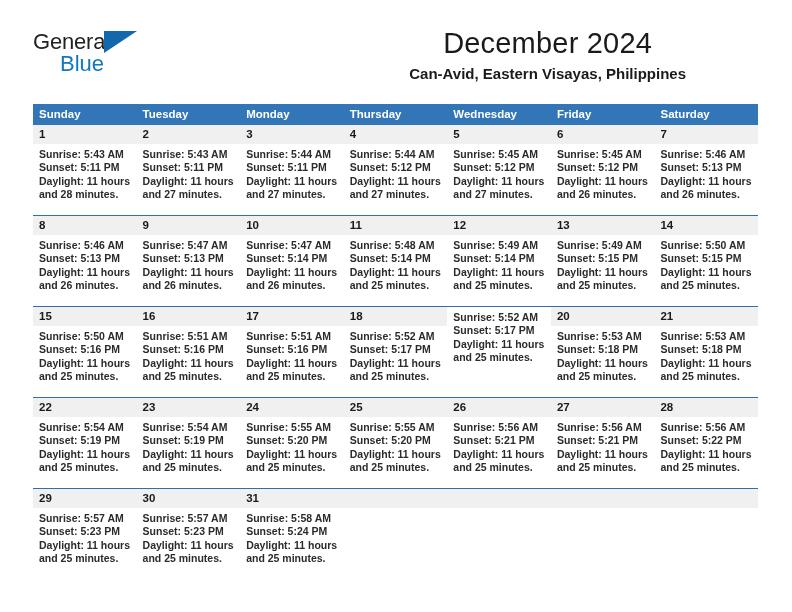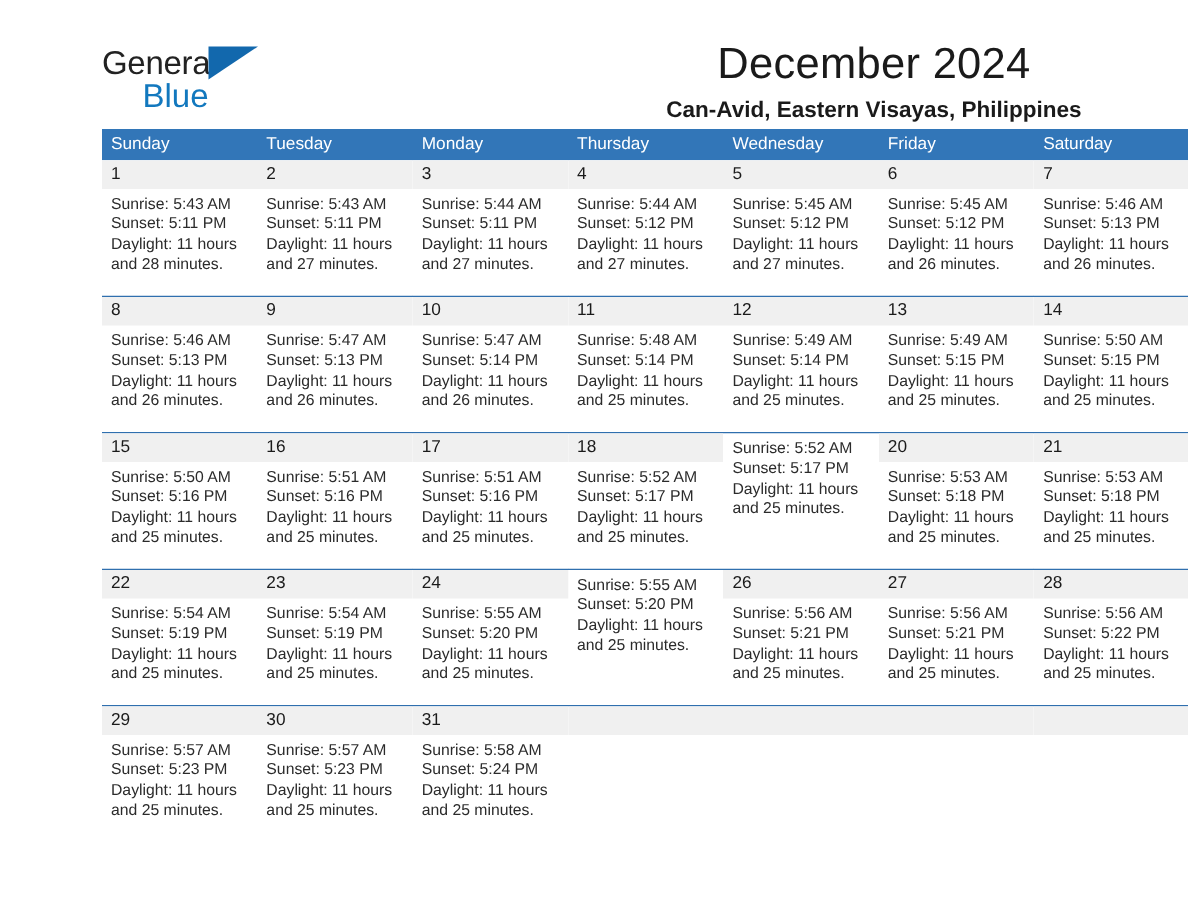--- a/index.html
+++ b/index.html
@@ -12,21 +12,20 @@
     background: #ffffff;
     font-family: "Liberation Sans", sans-serif;
     color: #1a1a1a;
     overflow: hidden;
   }
   .page {
     position: relative;
     width: 720px;
     height: 612px;
     box-sizing: border-box;
-    margin-left: 35px;
   }
 
   
   .header {
     position: absolute;
     left: 33px;
     top: 26px;
     right: 34px;
     height: 70px;
   }
@@ -79,22 +78,23 @@
     font-weight: bold;
     color: #1a1a1a;
     line-height: 22px;
     margin-top: 3px;
   }
 
   
   .calendar {
     position: absolute;
     left: 33px;
-    top: 86px;
+    top: 104px;
     width: 725px;
+    font-weight: bold;
   }
   .weekday-row {
     display: flex;
     background: #3276b8;
     height: 21px;
   }
   .weekday {
     flex: 1 1 0;
     color: #ffffff;
     font-size: 11.5px;
@@ -390,20 +390,21 @@
       <div class="day-cell">
         <div class="day-num">24</div>
         <div class="day-info">
           <div>Sunrise: 5:55 AM</div>
           <div>Sunset: 5:20 PM</div>
           <div>Daylight: 11 hours</div>
           <div>and 25 minutes.</div>
         </div>
       </div>
       <div class="day-cell">
+        <div class="day-num">25</div>
         <div class="day-info">
           <div>Sunrise: 5:55 AM</div>
           <div>Sunset: 5:20 PM</div>
           <div>Daylight: 11 hours</div>
           <div>and 25 minutes.</div>
         </div>
       </div>
       <div class="day-cell">
         <div class="day-num">26</div>
         <div class="day-info">

